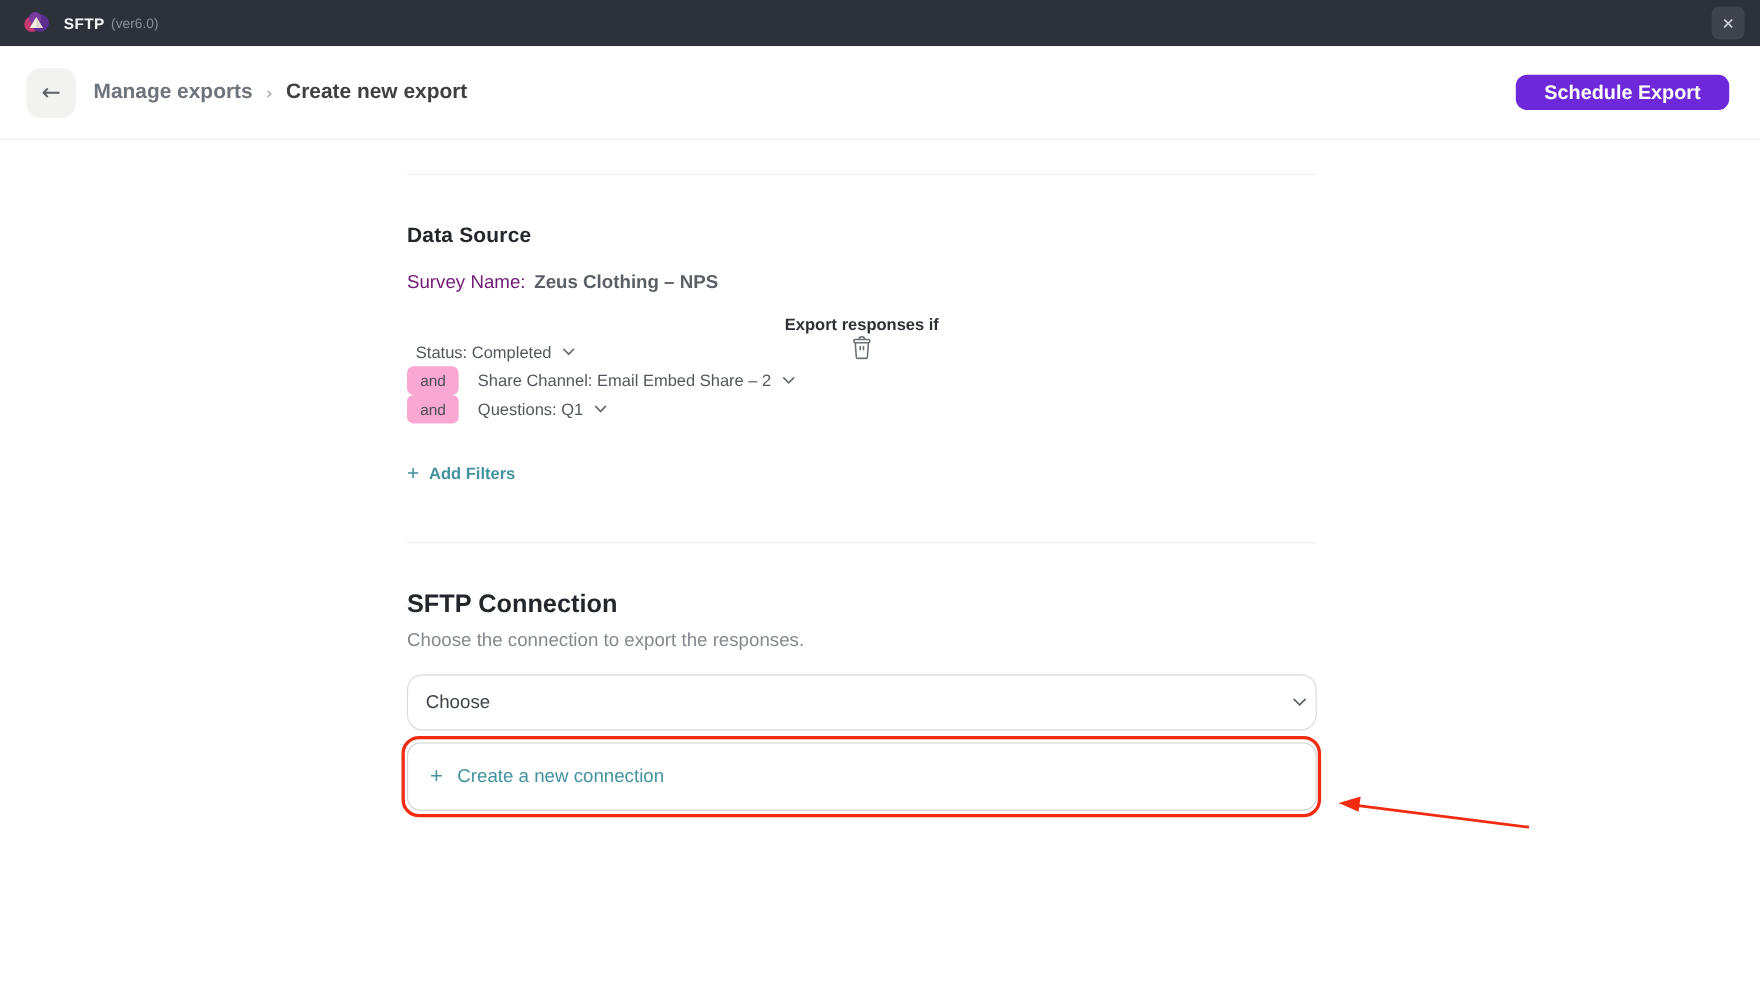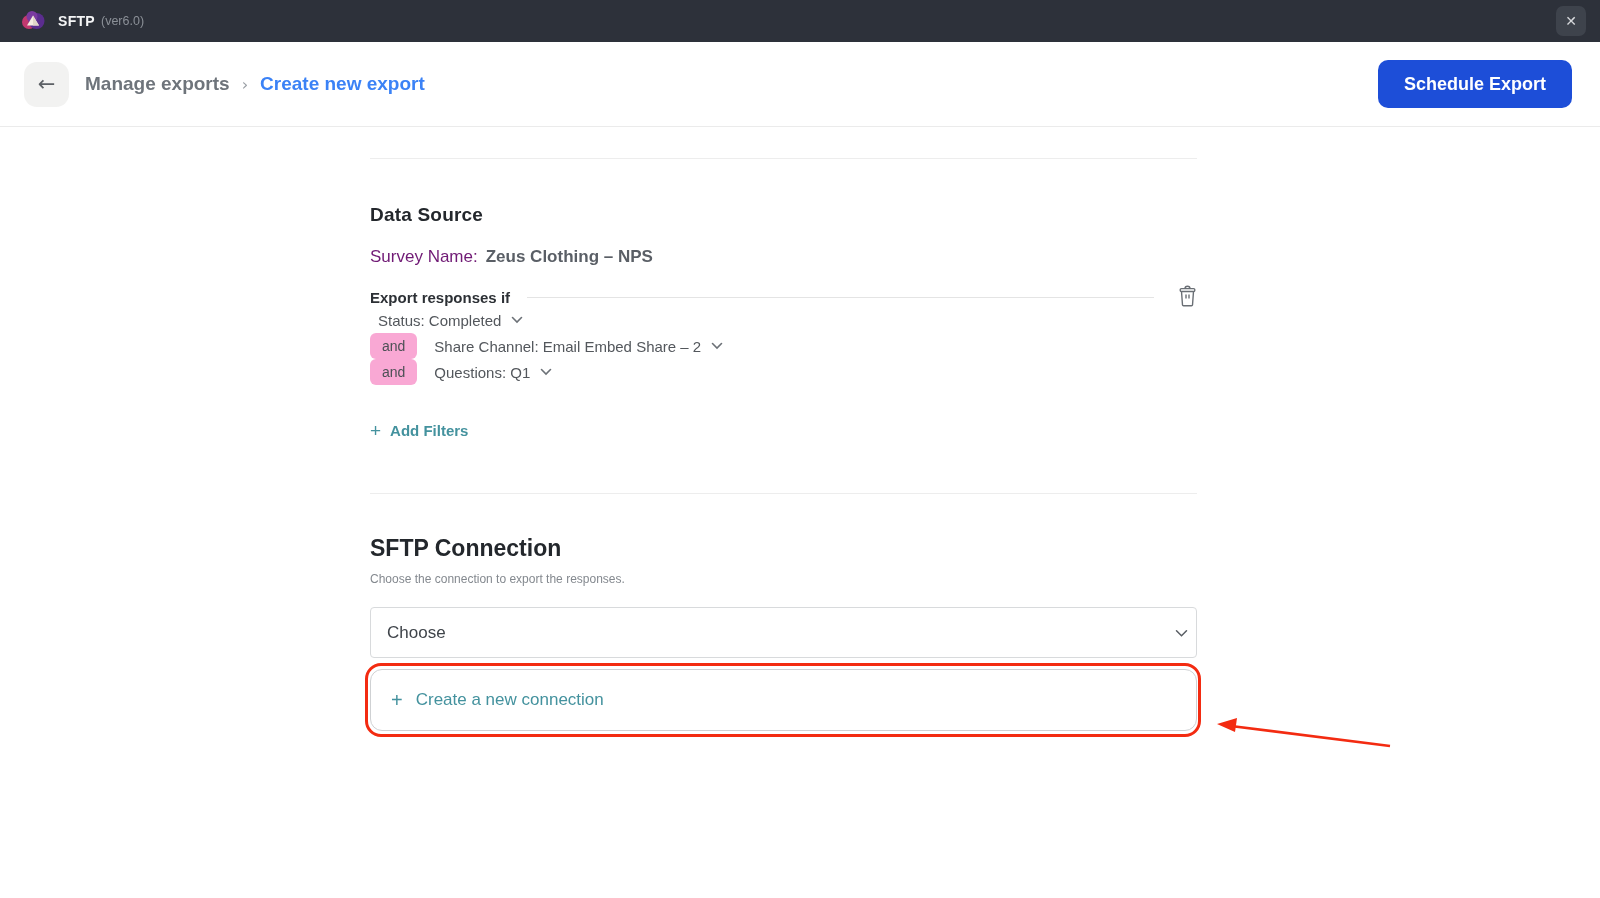--- a/index.html
+++ b/index.html
@@ -26,61 +26,61 @@
     height: 85px; background: #ffffff; border-bottom: 1px solid #ebebeb;
     display: flex; align-items: center; padding: 0 28px 0 24px;
   }
   .back-btn {
     width: 45px; height: 45px; border: none; border-radius: 13px; background: #f2f2f1;
     color: #5d6166; font-size: 21px; cursor: pointer; display: flex; align-items: center; justify-content: center;
     font-family: "DejaVu Sans", sans-serif;
   }
   .crumb-parent { margin-left: 16px; font-size: 19px; font-weight: 700; color: #6e747b; cursor: pointer; }
   .crumb-sep { margin: 0 12px; font-size: 16px; color: #9a9fa5; font-family: "DejaVu Sans", sans-serif; }
-  .crumb-current { font-size: 19px; font-weight: 700; color: #3b82f6; }
+  .crumb-current { font-size: 19px; font-weight: 700; color: #404040; }
   .header-spacer { flex: 1; }
   .schedule-btn {
-    height: 48px; padding: 0 26px; border: none; border-radius: 10px;
-    background: #1d4ed8; color: #ffffff; font-size: 18px; font-weight: 700;
+    height: 32px; padding: 0 26px; border: none; border-radius: 10px;
+    background: #6d28d9; color: #ffffff; font-size: 18px; font-weight: 700;
     font-family: "Liberation Sans", sans-serif; cursor: default;
   }
 
   
   .content { width: 827px; margin-left: 370px; padding-top: 31px; }
   .divider { border: none; border-top: 1px solid #ededed; height: 0; }
   .section-title { font-size: 19px; font-weight: 700; color: #23272c; margin-top: 45px; letter-spacing: .2px; }
 
   .survey-row { margin-top: 21px; font-size: 17px; display: flex; align-items: baseline; }
   .survey-label { color: #701a75; }
   .survey-value { color: #5a5f66; font-weight: 700; margin-left: 8px; }
 
-  .cond-row { margin-top: 20px; display: flex; align-items: center; height: 20px; }
+  .cond-row { margin-top: 20px; display: flex; align-items: center; height: 20px; flex-direction: column; }
   .cond-label { font-size: 15px; font-weight: 700; color: #2c3035; white-space: nowrap; }
   .cond-line { flex: 1; border-top: 1px solid #e4e4e4; margin: 0 24px 0 17px; }
   .trash-btn { background: none; border: none; cursor: pointer; display: flex; padding: 0; }
 
   .filter-row { height: 26px; display: flex; align-items: center; font-size: 15px; color: #53575c; }
   .filter-row.first { padding-left: 8px; }
   .and-badge {
     background: #f9a8d4; color: #4c5055; font-size: 14px; border-radius: 6px;
     padding: 4px 12px; margin-right: 17px; line-height: 18px;
   }
   .filter-label { cursor: pointer; }
   .chev { margin-left: 10px; display: inline-flex; }
 
   .add-filters { margin-top: 36px; display: inline-flex; align-items: center; color: #44929e; font-size: 15px; font-weight: 700; cursor: pointer; }
   .add-filters .plus { font-weight: 400; font-size: 19px; margin-right: 9px; line-height: 1; }
 
   .divider2 { margin-top: 52px; }
 
   .section-title2 { font-size: 23px; font-weight: 700; color: #23272c; margin-top: 41px; }
-  .section-sub { margin-top: 10px; font-size: 12px; color: #84898f; }
+  .section-sub { margin-top: 10px; font-size: 17px; color: #84898f; }
 
   .dropdown {
-    margin-top: 21px; height: 51px; border: 1px solid #d8dadc; border-radius: 4px;
+    margin-top: 21px; height: 51px; border: 1px solid #d8dadc; border-radius: 14px;
     display: flex; align-items: center; padding: 0 8px 0 16px; cursor: pointer; background: #fff;
   }
   .dropdown-value { font-size: 17px; color: #3f444a; flex: 1; }
 
   .create-wrap { position: relative; margin-top: 11px; }
   .create-box {
     height: 62px; border: 1px solid #cfd1d3; border-radius: 12px; background: #fff;
     display: flex; align-items: center; padding: 0 20px; cursor: pointer;
   }
   .create-label { color: #44929e; font-size: 17px; }

